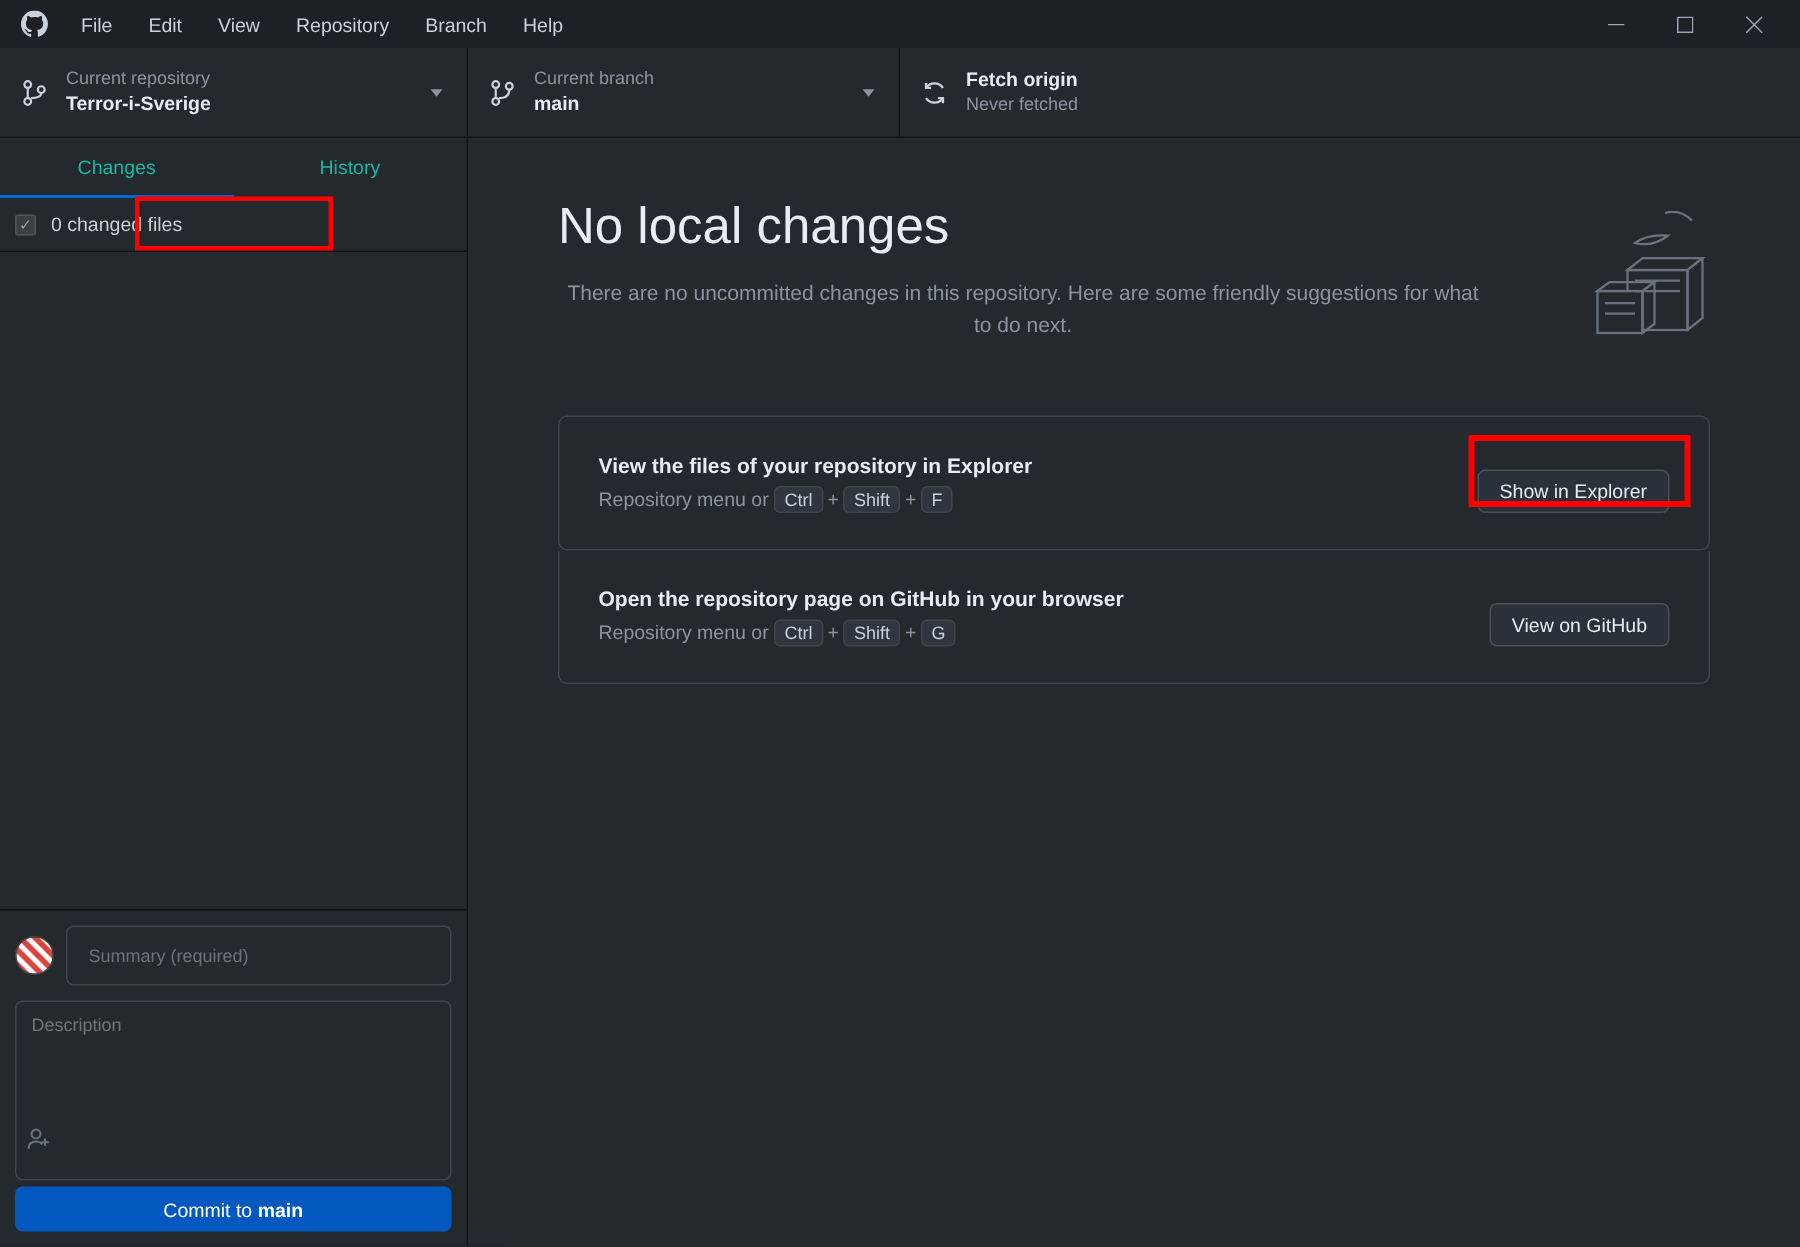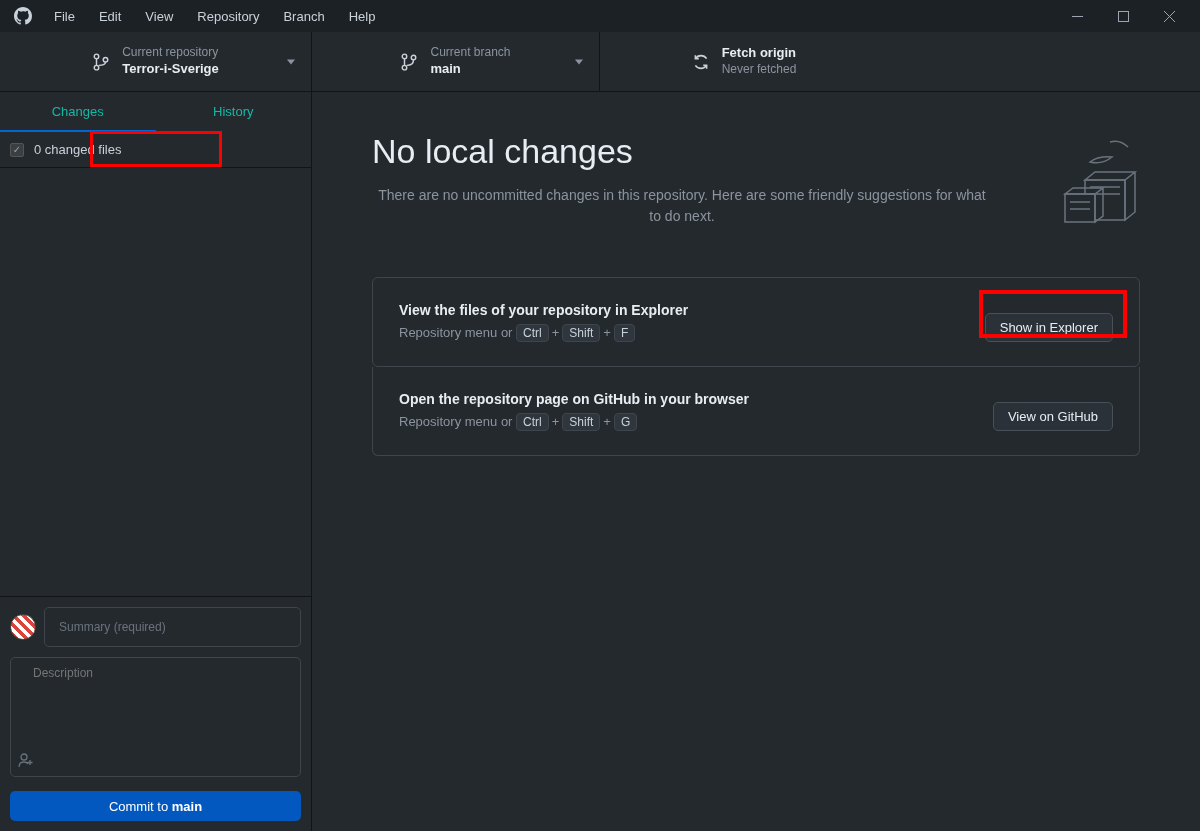--- a/index.html
+++ b/index.html
@@ -33,21 +33,20 @@
   .toolbar {
     height: 60px;
     display: flex;
     border-bottom: 1px solid #141414;
   }
   .tb-section {
     display: flex; align-items: center;
     padding: 0 14px;
     border-right: 1px solid #141414;
     position: relative;
-    justify-content: center;
   }
   .tb-repo { width: 312px; }
   .tb-branch { width: 288px; }
   .tb-fetch { flex: 1; border-right: none; width: 288px; flex: 0 0 288px;}
   .tb-icon { width: 18px; height: 18px; margin-right: 12px; flex-shrink:0;}
   .tb-labels { display: flex; flex-direction: column; line-height: 1.3; }
   .tb-top { font-size: 12px; color: #8b949e; }
   .tb-bottom { font-size: 13px; color: #e6edf3; font-weight: 700; }
   .tb-caret {
     position: absolute; right: 16px; top: 50%; transform: translateY(-50%);
@@ -98,22 +97,22 @@
   }
   .summary-input {
     flex: 1; height: 40px;
     background: transparent; border: 1px solid #3f454c; border-radius: 5px;
     padding: 0 14px; color: #c9d1d9; font-size: 12px;
   }
   .summary-input::placeholder { color: #6a737d; }
   .desc-box {
     width: 100%; height: 120px; position: relative;
     background: transparent; border: 1px solid #3f454c; border-radius: 5px;
-    padding: 8px 22px; color: #6a737d; font-size: 12px;
-    resize: none; font-family: inherit; margin-bottom: 11px;
+    padding: 8px 10px; color: #6a737d; font-size: 12px;
+    resize: none; font-family: inherit; margin-bottom: 1px;
   }
   .add-co {
     position: absolute; bottom: 60px; left: 18px;
     color: #6a737d; font-size: 15px;
   }
   .commit-btn {
     width: 100%; height: 30px;
     background: #0358c0; border: none; border-radius: 5px;
     color: #fff; font-size: 13px; cursor: default;
   }

